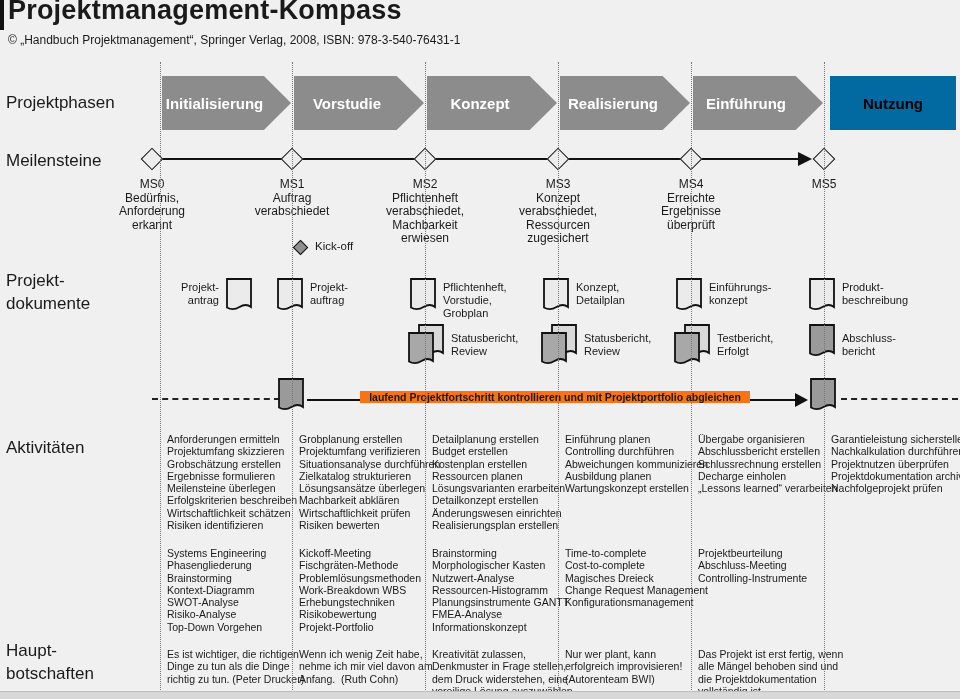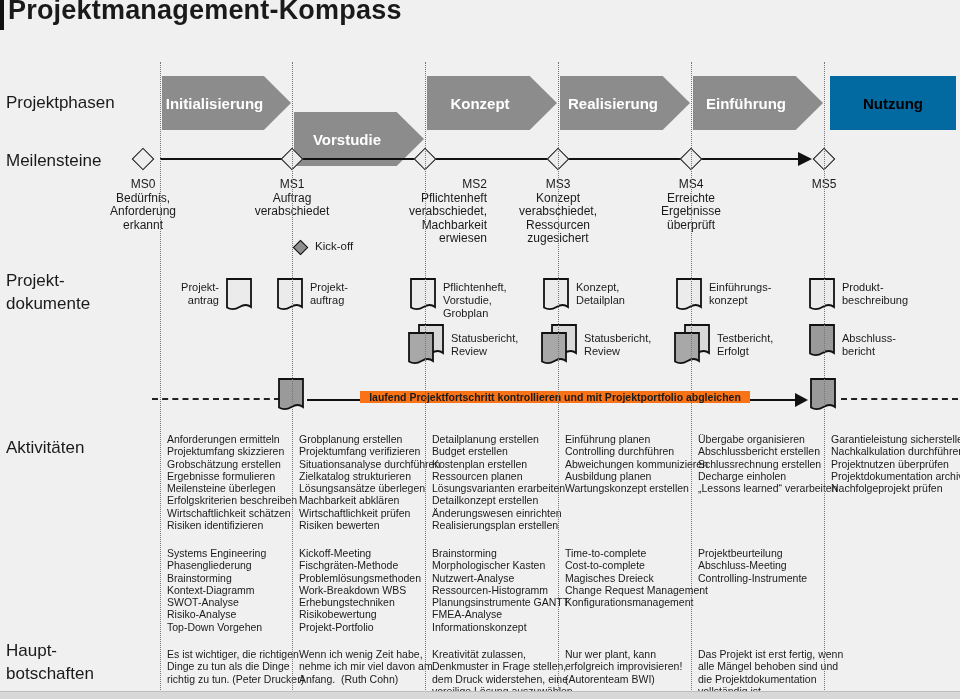--- a/index.html
+++ b/index.html
@@ -55,59 +55,60 @@
   
   #bottom-strip{left:0; top:691px; width:960px; height:8px; background:#d8d8d8; border-top:1px solid #bdbdbd;}
 </style>
 </head>
 <body>
 
 <div id="stage">
 
   <div class="abs" id="corner-bar"></div>
   <div class="abs" id="title">Projektmanagement-Kompass</div>
+  <div class="abs" id="subtitle">© „Handbuch Projektmanagement“, Springer Verlag, 2008, ISBN: 978-3-540-76431-1</div>
 
   <div class="abs row-label" style="top:91px">Projektphasen</div>
   <div class="abs row-label" style="top:149px">Meilensteine</div>
   <div class="abs row-label pre" style="top:269px">Projekt-
 dokumente</div>
   <div class="abs row-label" style="top:436px">Aktivitäten</div>
   <div class="abs row-label pre" style="top:639px">Haupt-
 botschaften</div>
 
   <div id="phases">
 
   <div class="phase" style="left: 162px; width: 129px;">Initialisierung</div>
-      <div class="phase" style="left: 294px; width: 130px; margin-top: 36px;">Vorstudie</div>
+      <div class="phase" style="left: 294px; width: 130px;">Vorstudie</div>
       <div class="phase" style="left: 427px; width: 130px;">Konzept</div>
       <div class="phase" style="left: 560px; width: 130px;">Realisierung</div>
       <div class="phase" style="left: 693px; width: 130px;">Einführung</div>
       <div class="phase band" style="left: 830px; width: 126px;">Nutzung</div>
     </div>
 
   <div class="abs" id="ms-axis"></div>
   <div class="abs" id="ms-arrowhead"></div>
   <div id="milestones">
 
-      <div class="milestone" style="left: 81px;">
+      <div class="milestone" style="left: 90px;">
         <span class="ms-diamond"></span>
         <div class="ms-text pre">MS0</div>
         <div class="ms-text pre">Bedürfnis,
 Anforderung
 erkannt</div>
       </div>
 
       <div class="milestone" style="left: 230px;">
         <span class="ms-diamond"></span>
         <div class="ms-text pre">MS1</div>
         <div class="ms-text pre">Auftrag
 verabschiedet</div>
       </div>
 
-      <div class="milestone" style="left: 363px; text-align: right;">
+      <div class="milestone" style="left: 363px;">
         <span class="ms-diamond"></span>
         <div class="ms-text pre">MS2</div>
         <div class="ms-text pre">Pflichtenheft
 verabschiedet,
 Machbarkeit
 erwiesen</div>
       </div>
 
       <div class="milestone" style="left: 496px;">
         <span class="ms-diamond"></span>

